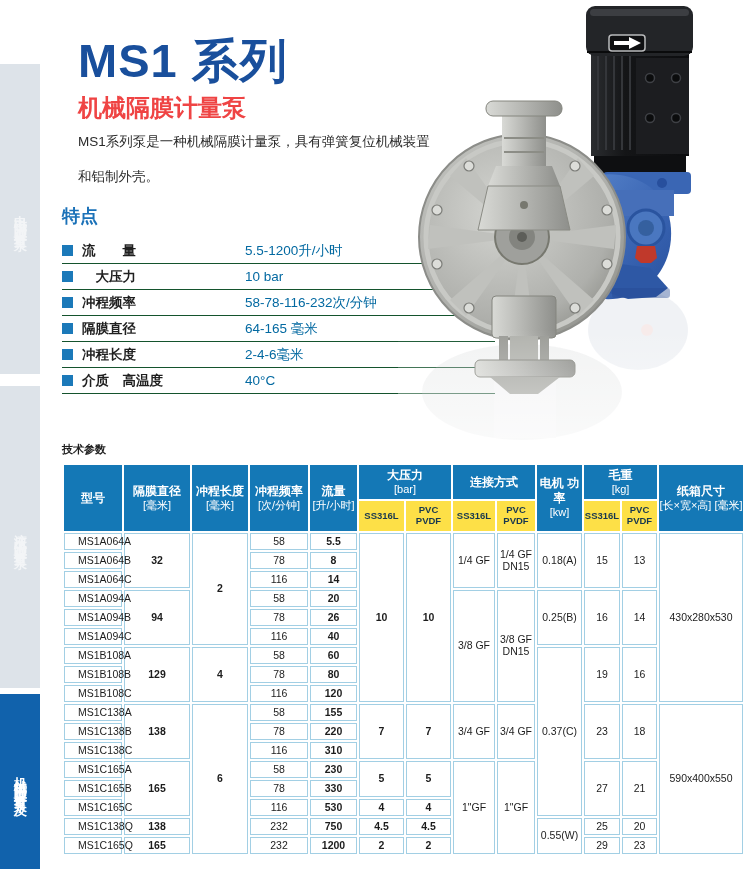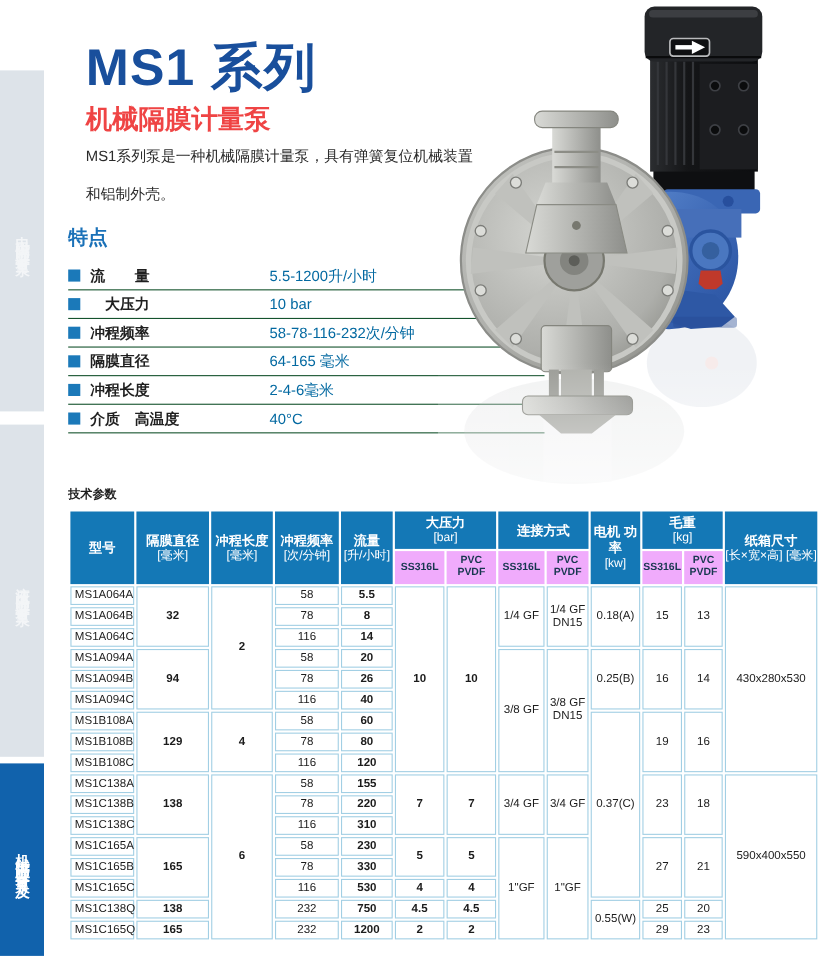--- a/index.html
+++ b/index.html
@@ -62,30 +62,30 @@
   table{border-collapse:separate;border-spacing:2px;table-layout:fixed;width:683px;}
   th{padding:0;}
   th.main{
     background:#1478b6;color:#ffffff;font-size:12px;font-weight:bold;line-height:1.25;
     text-align:center;vertical-align:middle;
   }
   th.main .sub{display:block;font-weight:normal;font-size:11px;}
   tr.hrow1 th{height:34px;}
   tr.hrow2 th{height:30px;}
   th.subcell{
-    background:#f0abfc;color:#17374f;font-size:9.5px;font-weight:bold;
+    background:#fde047;color:#17374f;font-size:9.5px;font-weight:bold;
     text-align:center;vertical-align:middle;line-height:1.15;
   }
   td{
     background:#ffffff;border:1px solid #a2cfe4;
     font-size:10.5px;text-align:center;vertical-align:middle;
     height:15px;padding:0 1px;color:#1c1c1c;line-height:1.1;
   }
   td.b{font-weight:bold;}
-  td.model{text-align:center;padding-left:3px;font-size:10.5px;}
+  td.model{text-align:center;padding-left:13px;font-size:10.5px;}
 </style>
 </head>
 <body>
 
 <div id="tab1" class="side-tab tab-gray">
   <span class="vtext">电磁隔膜计量泵</span>
 </div>
 <div id="tab2" class="side-tab tab-gray">
   <span class="vtext">液压隔膜计量泵</span>
 </div>

